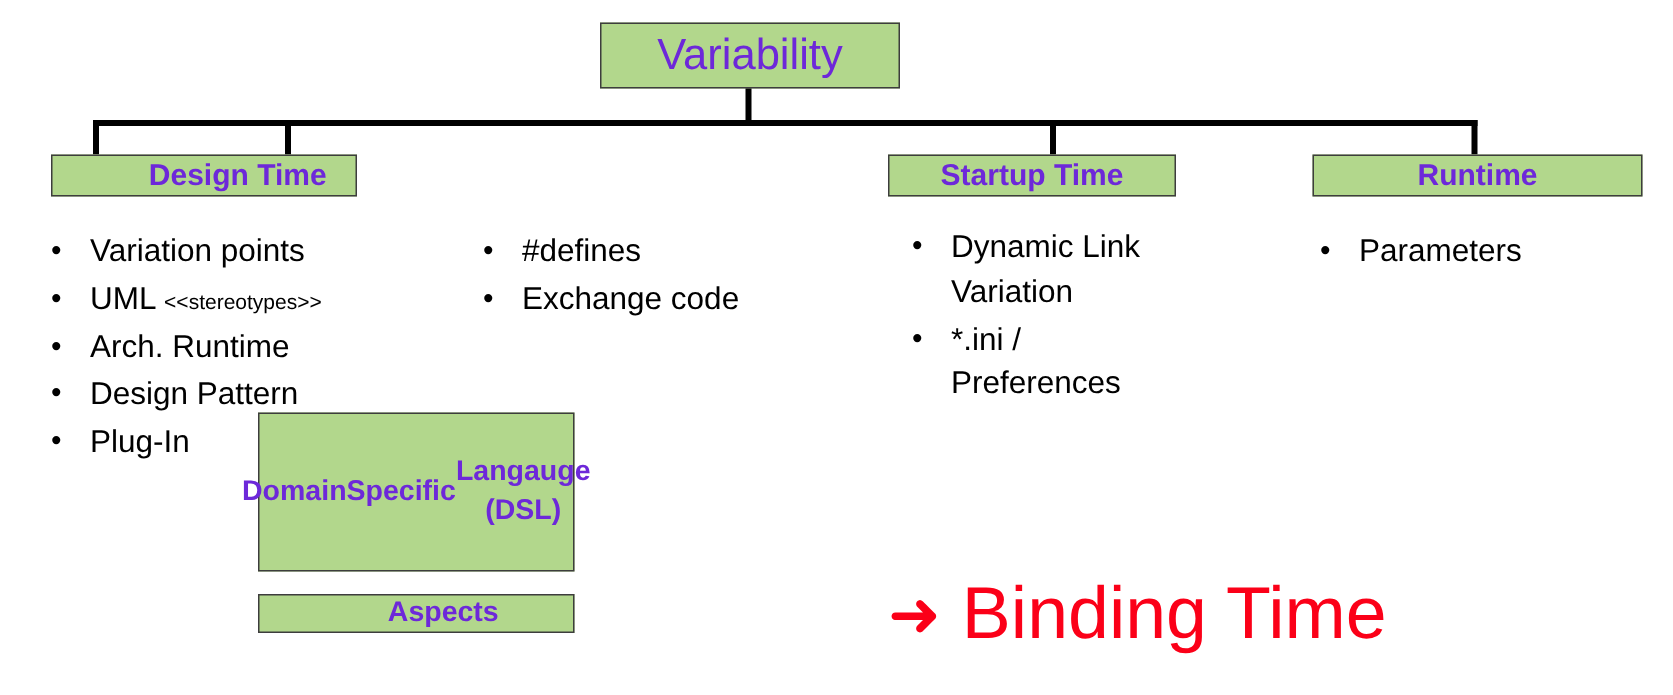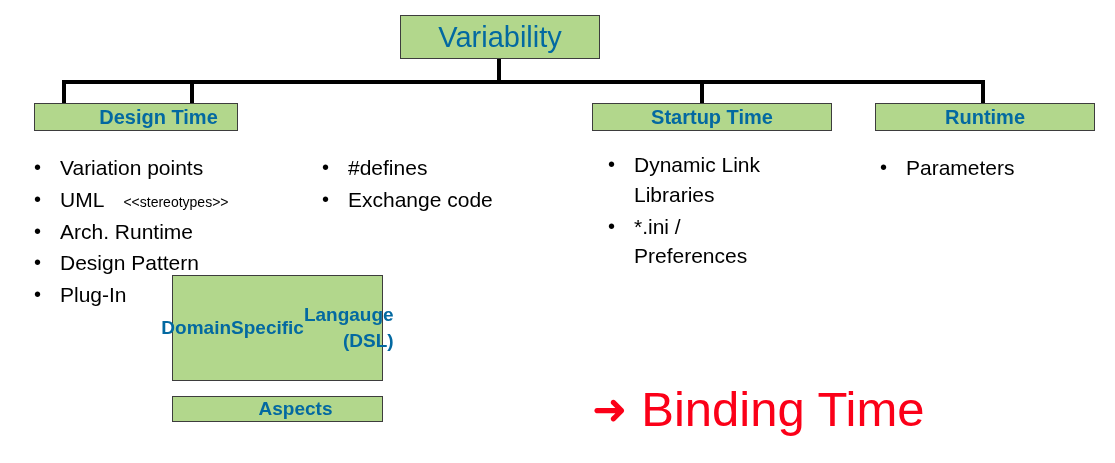--- a/index.html
+++ b/index.html
@@ -22,41 +22,41 @@
 
   
   .gbox {
     position: absolute;
     background: #b2d78c;
     border: 1px solid #3d3d3d;
     box-sizing: border-box;
     display: flex;
     align-items: center;
     justify-content: center;
-    text-align: right;
-    color: #0369a1;
+    text-align: center;
+    color: #6d28d9;
   }
   .gbox.root {
     left: 400px;
     top: 15px;
     width: 200px;
     height: 44px;
     font-size: 29px;
     font-weight: 400;
     letter-spacing: 0px;
   }
   .gbox.phase {
     top: 103px;
     height: 28px;
     font-size: 20px;
     font-weight: bold;
   }
   .gbox.phase.p0 { left: 34px;  width: 204px; padding-left: 45px; }
   .gbox.phase.p1 { left: 305px; width: 220px; }
-  .gbox.phase.p2 { left: 592px; width: 240px; }
+  .gbox.phase.p2 { left: 592px; width: 192px; }
   .gbox.phase.p3 { left: 875px; width: 220px; }
 
   .gbox.dsl {
     left: 172px;
     top: 275px;
     width: 211px;
     height: 106px;
     font-size: 19px;
     font-weight: bold;
     line-height: 1.38;
@@ -102,21 +102,20 @@
     width: 26px;
     text-align: left;
     font-size: 20px;
     line-height: 1.42;
   }
   .bullets .txt {
     flex: 1 1 auto;
   }
   .bullets .small {
     font-size: 14px;
-    margin-left: 14px;
   }
   .col0 { left: 34px;  top: 153px; width: 250px; }
   .col1 { left: 322px; top: 153px; width: 230px; }
   .col2 { left: 608px; top: 150px; width: 250px; }
   .col3 { left: 880px; top: 153px; width: 210px; }
   .col2 .txt { max-width: 155px; }
 
   
   .binding {
     position: absolute;
@@ -195,21 +194,21 @@
     </div>
     <div class="row">
       <span class="dot">•</span>
       <span class="txt">Exchange code</span>
     </div>
   </div>
 
   <div class="bullets col2">
     <div class="row">
       <span class="dot">•</span>
-      <span class="txt">Dynamic Link Libraries</span>
+      <span class="txt">Dynamic Link Variation</span>
     </div>
     <div class="row">
       <span class="dot">•</span>
       <span class="txt">*.ini / Preferences</span>
     </div>
   </div>
 
   <div class="bullets col3">
     <div class="row">
       <span class="dot">•</span>

